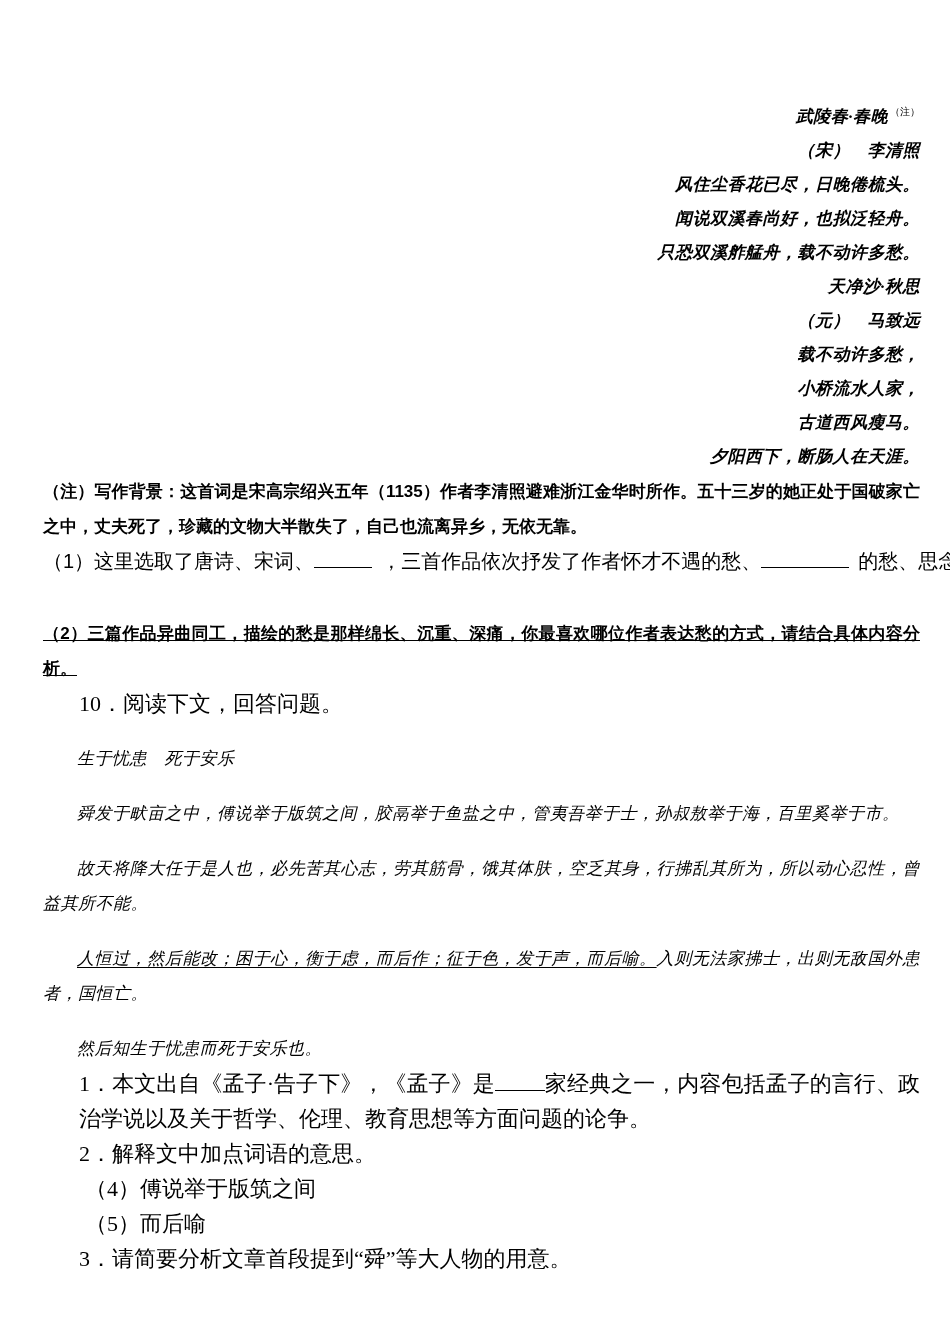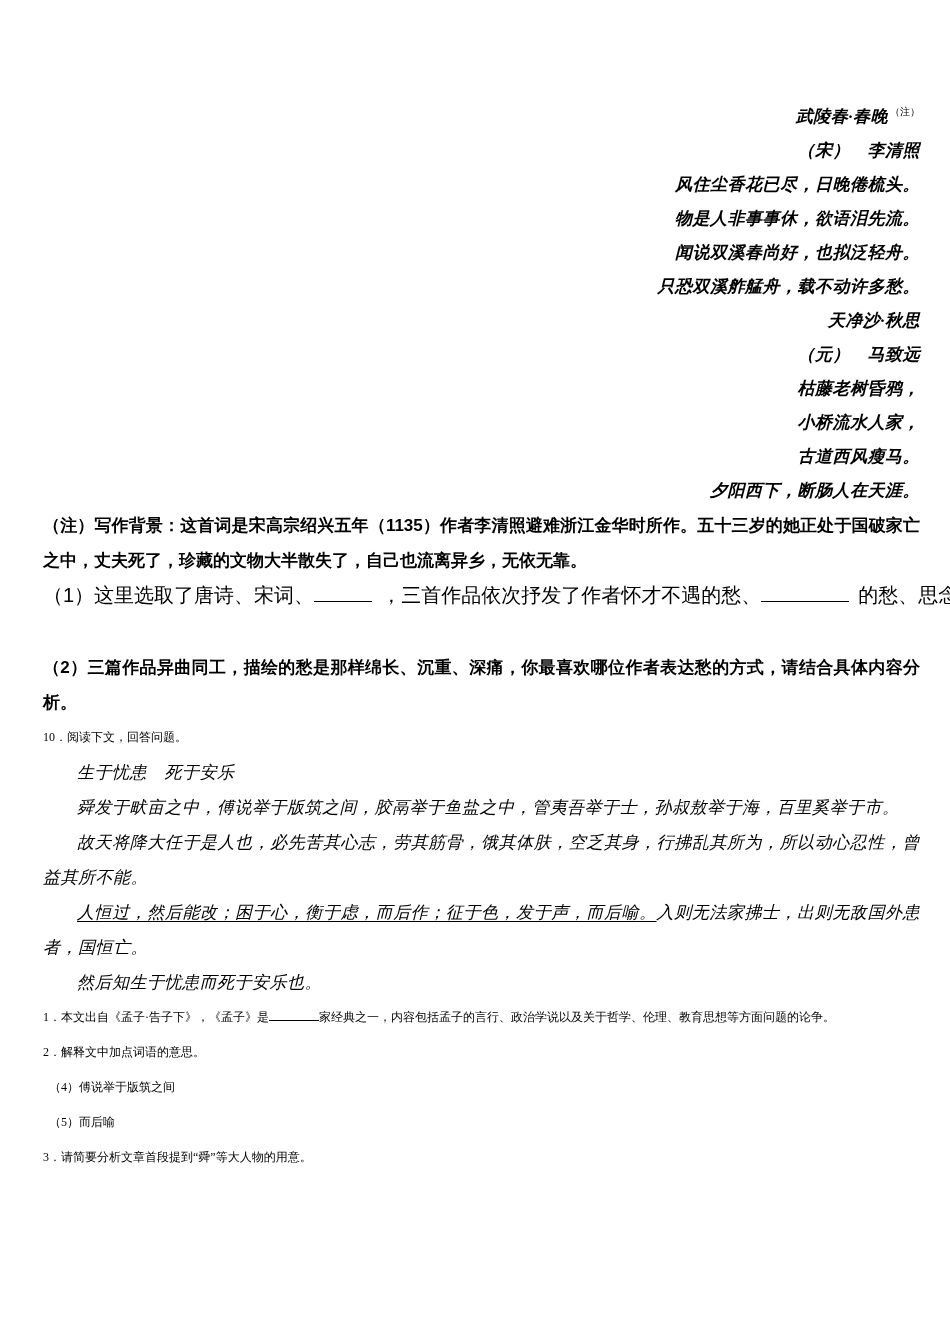--- a/index.html
+++ b/index.html
@@ -29,30 +29,31 @@
     font-family:"Liberation Sans",sans-serif;
     font-weight:400;font-size:20px;line-height:35px;
     white-space:nowrap;
     text-align:center;
   }
   
   .kai{
     font-family:"Liberation Serif",serif;
     font-style:italic;font-size:17px;line-height:35px;
     letter-spacing:0.5px;
+    margin-top:20px;
   }
   
   .qline{
     font-family:"Liberation Serif",serif;
-    font-size:12px;line-height:35px;
+    font-size:22px;line-height:35px;margin-left:36px;
   }
   .just{text-align:justify;}
   .ind{text-indent:2em;}
   .item{padding-left:6px;}
-  .gap-top{margin-top:37px;}
+  .gap-top{margin-top:37px;text-decoration:underline;}
   .blank{
     display:inline-block;
     border-bottom:1.5px solid #000;
     height:1.0em;vertical-align:baseline;
   }
   .b1{width:58px;margin-right:9px;}
   .b2{width:88px;margin-right:9px;}
   .b3{width:50px;}
   .sup{
     font-size:10px;font-weight:400;font-style:normal;
@@ -61,27 +62,26 @@
   .uline{text-decoration:underline;text-underline-offset:3px;}
 </style>
 </head>
 <body>
 
 <div class="page">
 
   <p class="poem"><span>武陵春·春晚</span><span class="sup">（注）</span></p>
   <p class="poem">（宋）　李清照</p>
   <p class="poem">风住尘香花已尽，日晚倦梳头。</p>
-  <p class="poem">物是人非事事休，欲语泪先流。</p>
   <p class="poem">闻说双溪春尚好，也拟泛轻舟。</p>
   <p class="poem">只恐双溪舴艋舟，载不动许多愁。</p>
 
   <p class="poem">天净沙·秋思</p>
   <p class="poem">（元）　马致远</p>
-  <p class="poem">枯藤老树昏鸦，</p>
+  <p class="poem">载不动许多愁，</p>
   <p class="poem">小桥流水人家，</p>
   <p class="poem">古道西风瘦马。</p>
   <p class="poem">夕阳西下，断肠人在天涯。</p>
 
   <p class="hei">（注）写作背景：这首词是宋高宗绍兴五年（1135）作者李清照避难浙江金华时所作。五十三岁的她正处于国破家亡之中，丈夫死了，珍藏的文物大半散失了，自己也流离异乡，无依无靠。</p>
 
   <p class="q91"><span>（1）这里选取了唐诗、宋词、</span><span class="blank b1"></span><span>，三首作品依次抒发了作者怀才不遇的愁、</span><span class="blank b2"></span><span>的愁、思念家乡的愁。</span></p>
 
   <p class="hei gap-top">（2）三篇作品异曲同工，描绘的愁是那样绵长、沉重、深痛，你最喜欢哪位作者表达愁的方式，请结合具体内容分析。</p>
 

